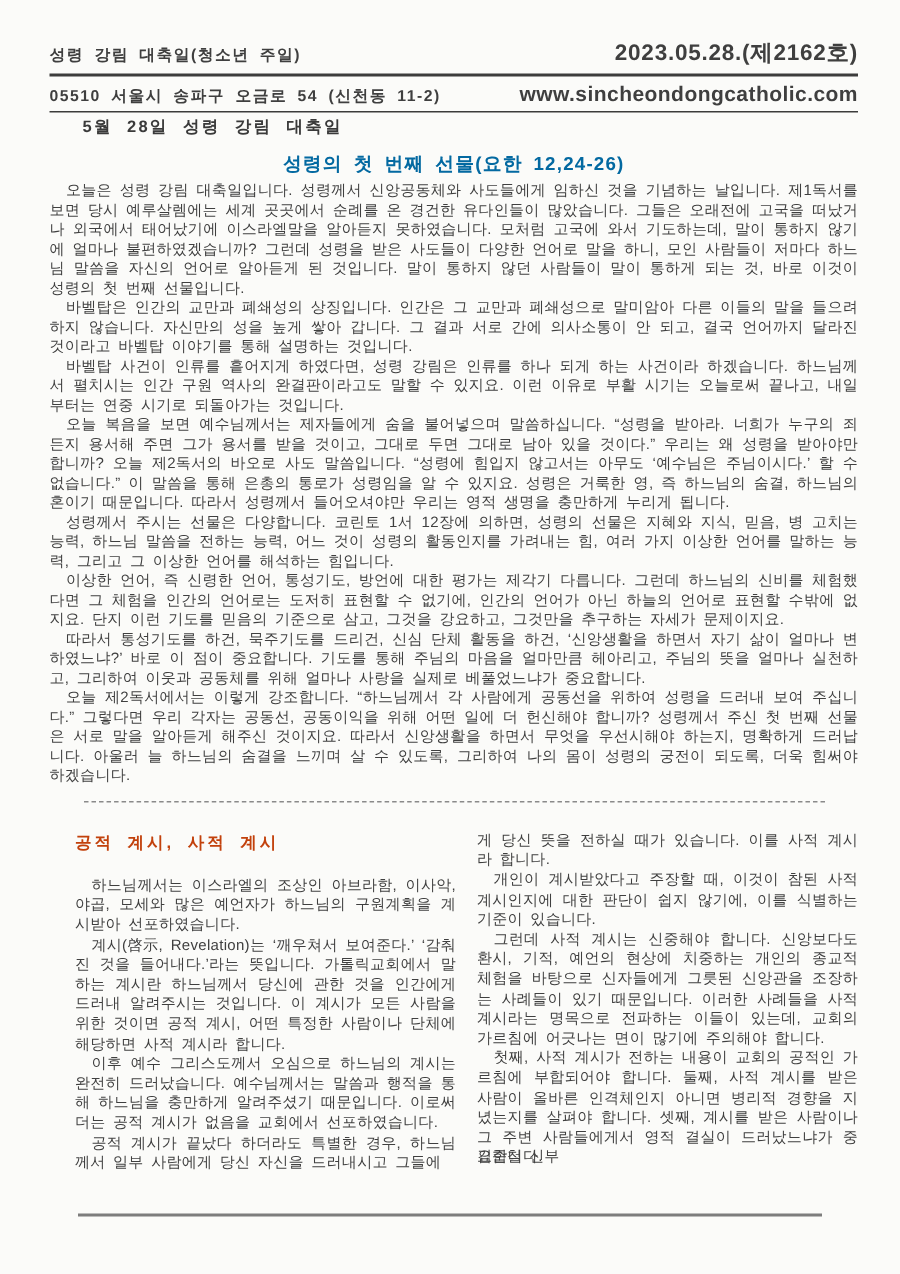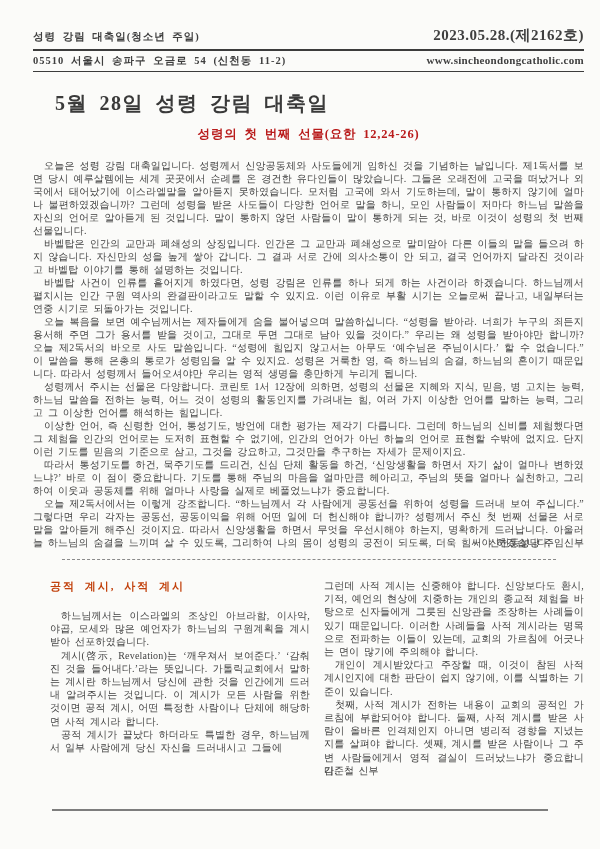--- a/index.html
+++ b/index.html
@@ -7,49 +7,48 @@
     width: 600px; height: 849px;
     background: #fbfbf9;
     font-family: "Liberation Sans", "DejaVu Sans", sans-serif;
     color: #3f3f3f;
     overflow: hidden;
   }
   .page {
     position: relative;
     width: 600px; height: 849px;
     box-sizing: border-box;
-    padding: 26px 16px 0 33px;
-    font-family: Liberation Serif, serif;
+    padding: 26px 28px 0 33px;
   }
   
   .mast-row {
     display: flex; justify-content: space-between; align-items: baseline;
   }
   .mast-row .l { font-size: 10.5px; font-weight: bold; letter-spacing: 1px; word-spacing: 3px; }
   .mast-row .r { font-size: 15px; font-weight: bold; letter-spacing: .5px; }
   .rule-thick { border: none; border-top: 2.5px solid #3c3c3c; margin: 4px 0 3px 0; }
   .rule-thin  { border: none; border-top: 1.5px solid #3c3c3c; margin: 3px 0 0 0; }
   .mast-row2 .l { font-size: 10.5px; text-align: center; }
-  .mast-row2 .r { font-size: 11px; letter-spacing: .3px; }
+  .mast-row2 .r { font-size: 14px; letter-spacing: .3px; }
 
   
   .article-title {
-    margin: 18px 0 0 22px;
-    font-size: 20px; font-weight: bold;
+    margin: 2px 0 0 22px;
+    font-size: 11px; font-weight: bold;
     letter-spacing: 1.5px; word-spacing: 5px;
     color: #3a3a3a;
   }
   .article-subtitle {
     margin: 9px 0 0 0;
     text-align: center;
     font-size: 12.5px; font-weight: bold;
     letter-spacing: .8px; word-spacing: 3px;
-    color: #b91c1c;
+    color: #0369a1;
   }
-  .body-text { margin-top: 16px; }
+  .body-text { margin-top: 3px; }
   .para {
     margin: 0;
     font-size: 10px;
     line-height: 13px;
     text-align: justify;
     text-indent: 11px;
     word-break: break-all;
     word-spacing: 2px;
     letter-spacing: .2px;
   }
@@ -123,37 +122,38 @@
     <div class="body-text">
         <p class="para">오늘은 성령 강림 대축일입니다. 성령께서 신앙공동체와 사도들에게 임하신 것을 기념하는 날입니다. 제1독서를 보면 당시 예루살렘에는 세계 곳곳에서 순례를 온 경건한 유다인들이 많았습니다. 그들은 오래전에 고국을 떠났거나 외국에서 태어났기에 이스라엘말을 알아듣지 못하였습니다. 모처럼 고국에 와서 기도하는데, 말이 통하지 않기에 얼마나 불편하였겠습니까? 그런데 성령을 받은 사도들이 다양한 언어로 말을 하니, 모인 사람들이 저마다 하느님 말씀을 자신의 언어로 알아듣게 된 것입니다. 말이 통하지 않던 사람들이 말이 통하게 되는 것, 바로 이것이 성령의 첫 번째 선물입니다.</p>
         <p class="para">바벨탑은 인간의 교만과 폐쇄성의 상징입니다. 인간은 그 교만과 폐쇄성으로 말미암아 다른 이들의 말을 들으려 하지 않습니다. 자신만의 성을 높게 쌓아 갑니다. 그 결과 서로 간에 의사소통이 안 되고, 결국 언어까지 달라진 것이라고 바벨탑 이야기를 통해 설명하는 것입니다.</p>
         <p class="para">바벨탑 사건이 인류를 흩어지게 하였다면, 성령 강림은 인류를 하나 되게 하는 사건이라 하겠습니다. 하느님께서 펼치시는 인간 구원 역사의 완결판이라고도 말할 수 있지요. 이런 이유로 부활 시기는 오늘로써 끝나고, 내일부터는 연중 시기로 되돌아가는 것입니다.</p>
         <p class="para">오늘 복음을 보면 예수님께서는 제자들에게 숨을 불어넣으며 말씀하십니다. “성령을 받아라. 너희가 누구의 죄든지 용서해 주면 그가 용서를 받을 것이고, 그대로 두면 그대로 남아 있을 것이다.” 우리는 왜 성령을 받아야만 합니까? 오늘 제2독서의 바오로 사도 말씀입니다. “성령에 힘입지 않고서는 아무도 ‘예수님은 주님이시다.’ 할 수 없습니다.” 이 말씀을 통해 은총의 통로가 성령임을 알 수 있지요. 성령은 거룩한 영, 즉 하느님의 숨결, 하느님의 혼이기 때문입니다. 따라서 성령께서 들어오셔야만 우리는 영적 생명을 충만하게 누리게 됩니다.</p>
         <p class="para">성령께서 주시는 선물은 다양합니다. 코린토 1서 12장에 의하면, 성령의 선물은 지혜와 지식, 믿음, 병 고치는 능력, 하느님 말씀을 전하는 능력, 어느 것이 성령의 활동인지를 가려내는 힘, 여러 가지 이상한 언어를 말하는 능력, 그리고 그 이상한 언어를 해석하는 힘입니다.</p>
         <p class="para">이상한 언어, 즉 신령한 언어, 통성기도, 방언에 대한 평가는 제각기 다릅니다. 그런데 하느님의 신비를 체험했다면 그 체험을 인간의 언어로는 도저히 표현할 수 없기에, 인간의 언어가 아닌 하늘의 언어로 표현할 수밖에 없지요. 단지 이런 기도를 믿음의 기준으로 삼고, 그것을 강요하고, 그것만을 추구하는 자세가 문제이지요.</p>
         <p class="para">따라서 통성기도를 하건, 묵주기도를 드리건, 신심 단체 활동을 하건, ‘신앙생활을 하면서 자기 삶이 얼마나 변하였느냐?’ 바로 이 점이 중요합니다. 기도를 통해 주님의 마음을 얼마만큼 헤아리고, 주님의 뜻을 얼마나 실천하고, 그리하여 이웃과 공동체를 위해 얼마나 사랑을 실제로 베풀었느냐가 중요합니다.</p>
         <p class="para">오늘 제2독서에서는 이렇게 강조합니다. “하느님께서 각 사람에게 공동선을 위하여 성령을 드러내 보여 주십니다.” 그렇다면 우리 각자는 공동선, 공동이익을 위해 어떤 일에 더 헌신해야 합니까? 성령께서 주신 첫 번째 선물은 서로 말을 알아듣게 해주신 것이지요. 따라서 신앙생활을 하면서 무엇을 우선시해야 하는지, 명확하게 드러납니다. 아울러 늘 하느님의 숨결을 느끼며 살 수 있도록, 그리하여 나의 몸이 성령의 궁전이 되도록, 더욱 힘써야 하겠습니다.</p>
       </div>
-    <div class="signature">신천동성당 주임신부</div>
 
     <hr class="dashed-sep">
 
     <section class="columns">
       <div class="col col-left">
         <h3 class="column-heading">공적 계시, 사적 계시</h3>
         <div>
             <p class="para">하느님께서는 이스라엘의 조상인 아브라함, 이사악, 야곱, 모세와 많은 예언자가 하느님의 구원계획을 계시받아 선포하였습니다.</p>
             <p class="para">계시(啓示, Revelation)는 ‘깨우쳐서 보여준다.’ ‘감춰진 것을 들어내다.’라는 뜻입니다. 가톨릭교회에서 말하는 계시란 하느님께서 당신에 관한 것을 인간에게 드러내 알려주시는 것입니다. 이 계시가 모든 사람을 위한 것이면 공적 계시, 어떤 특정한 사람이나 단체에 해당하면 사적 계시라 합니다.</p>
+            <p class="para">이후 예수 그리스도께서 오심으로 하느님의 계시는 완전히 드러났습니다. 예수님께서는 말씀과 행적을 통해 하느님을 충만하게 알려주셨기 때문입니다. 이로써 더는 공적 계시가 없음을 교회에서 선포하였습니다.</p>
             <p class="para">공적 계시가 끝났다 하더라도 특별한 경우, 하느님께서 일부 사람에게 당신 자신을 드러내시고 그들에</p>
           </div>
       </div>
       <div class="col col-right">
         <div>
+            <p class="para">게 당신 뜻을 전하실 때가 있습니다. 이를 사적 계시라 합니다.</p>
+            <p class="para">개인이 계시받았다고 주장할 때, 이것이 참된 사적 계시인지에 대한 판단이 쉽지 않기에, 이를 식별하는 기준이 있습니다.</p>
             <p class="para">그런데 사적 계시는 신중해야 합니다. 신앙보다도 환시, 기적, 예언의 현상에 치중하는 개인의 종교적 체험을 바탕으로 신자들에게 그릇된 신앙관을 조장하는 사례들이 있기 때문입니다. 이러한 사례들을 사적 계시라는 명목으로 전파하는 이들이 있는데, 교회의 가르침에 어긋나는 면이 많기에 주의해야 합니다.</p>
-            <p class="para">개인이 계시받았다고 주장할 때, 이것이 참된 사적 계시인지에 대한 판단이 쉽지 않기에, 이를 식별하는 기준이 있습니다.</p>
             <p class="para">첫째, 사적 계시가 전하는 내용이 교회의 공적인 가르침에 부합되어야 합니다. 둘째, 사적 계시를 받은 사람이 올바른 인격체인지 아니면 병리적 경향을 지녔는지를 살펴야 합니다. 셋째, 계시를 받은 사람이나 그 주변 사람들에게서 영적 결실이 드러났느냐가 중요합니다.</p>
           </div>
         <div class="signature-2">김준철 신부</div>
       </div>
     </section>
 
   </main>
 
   <hr class="footer-rule">
 </div>

